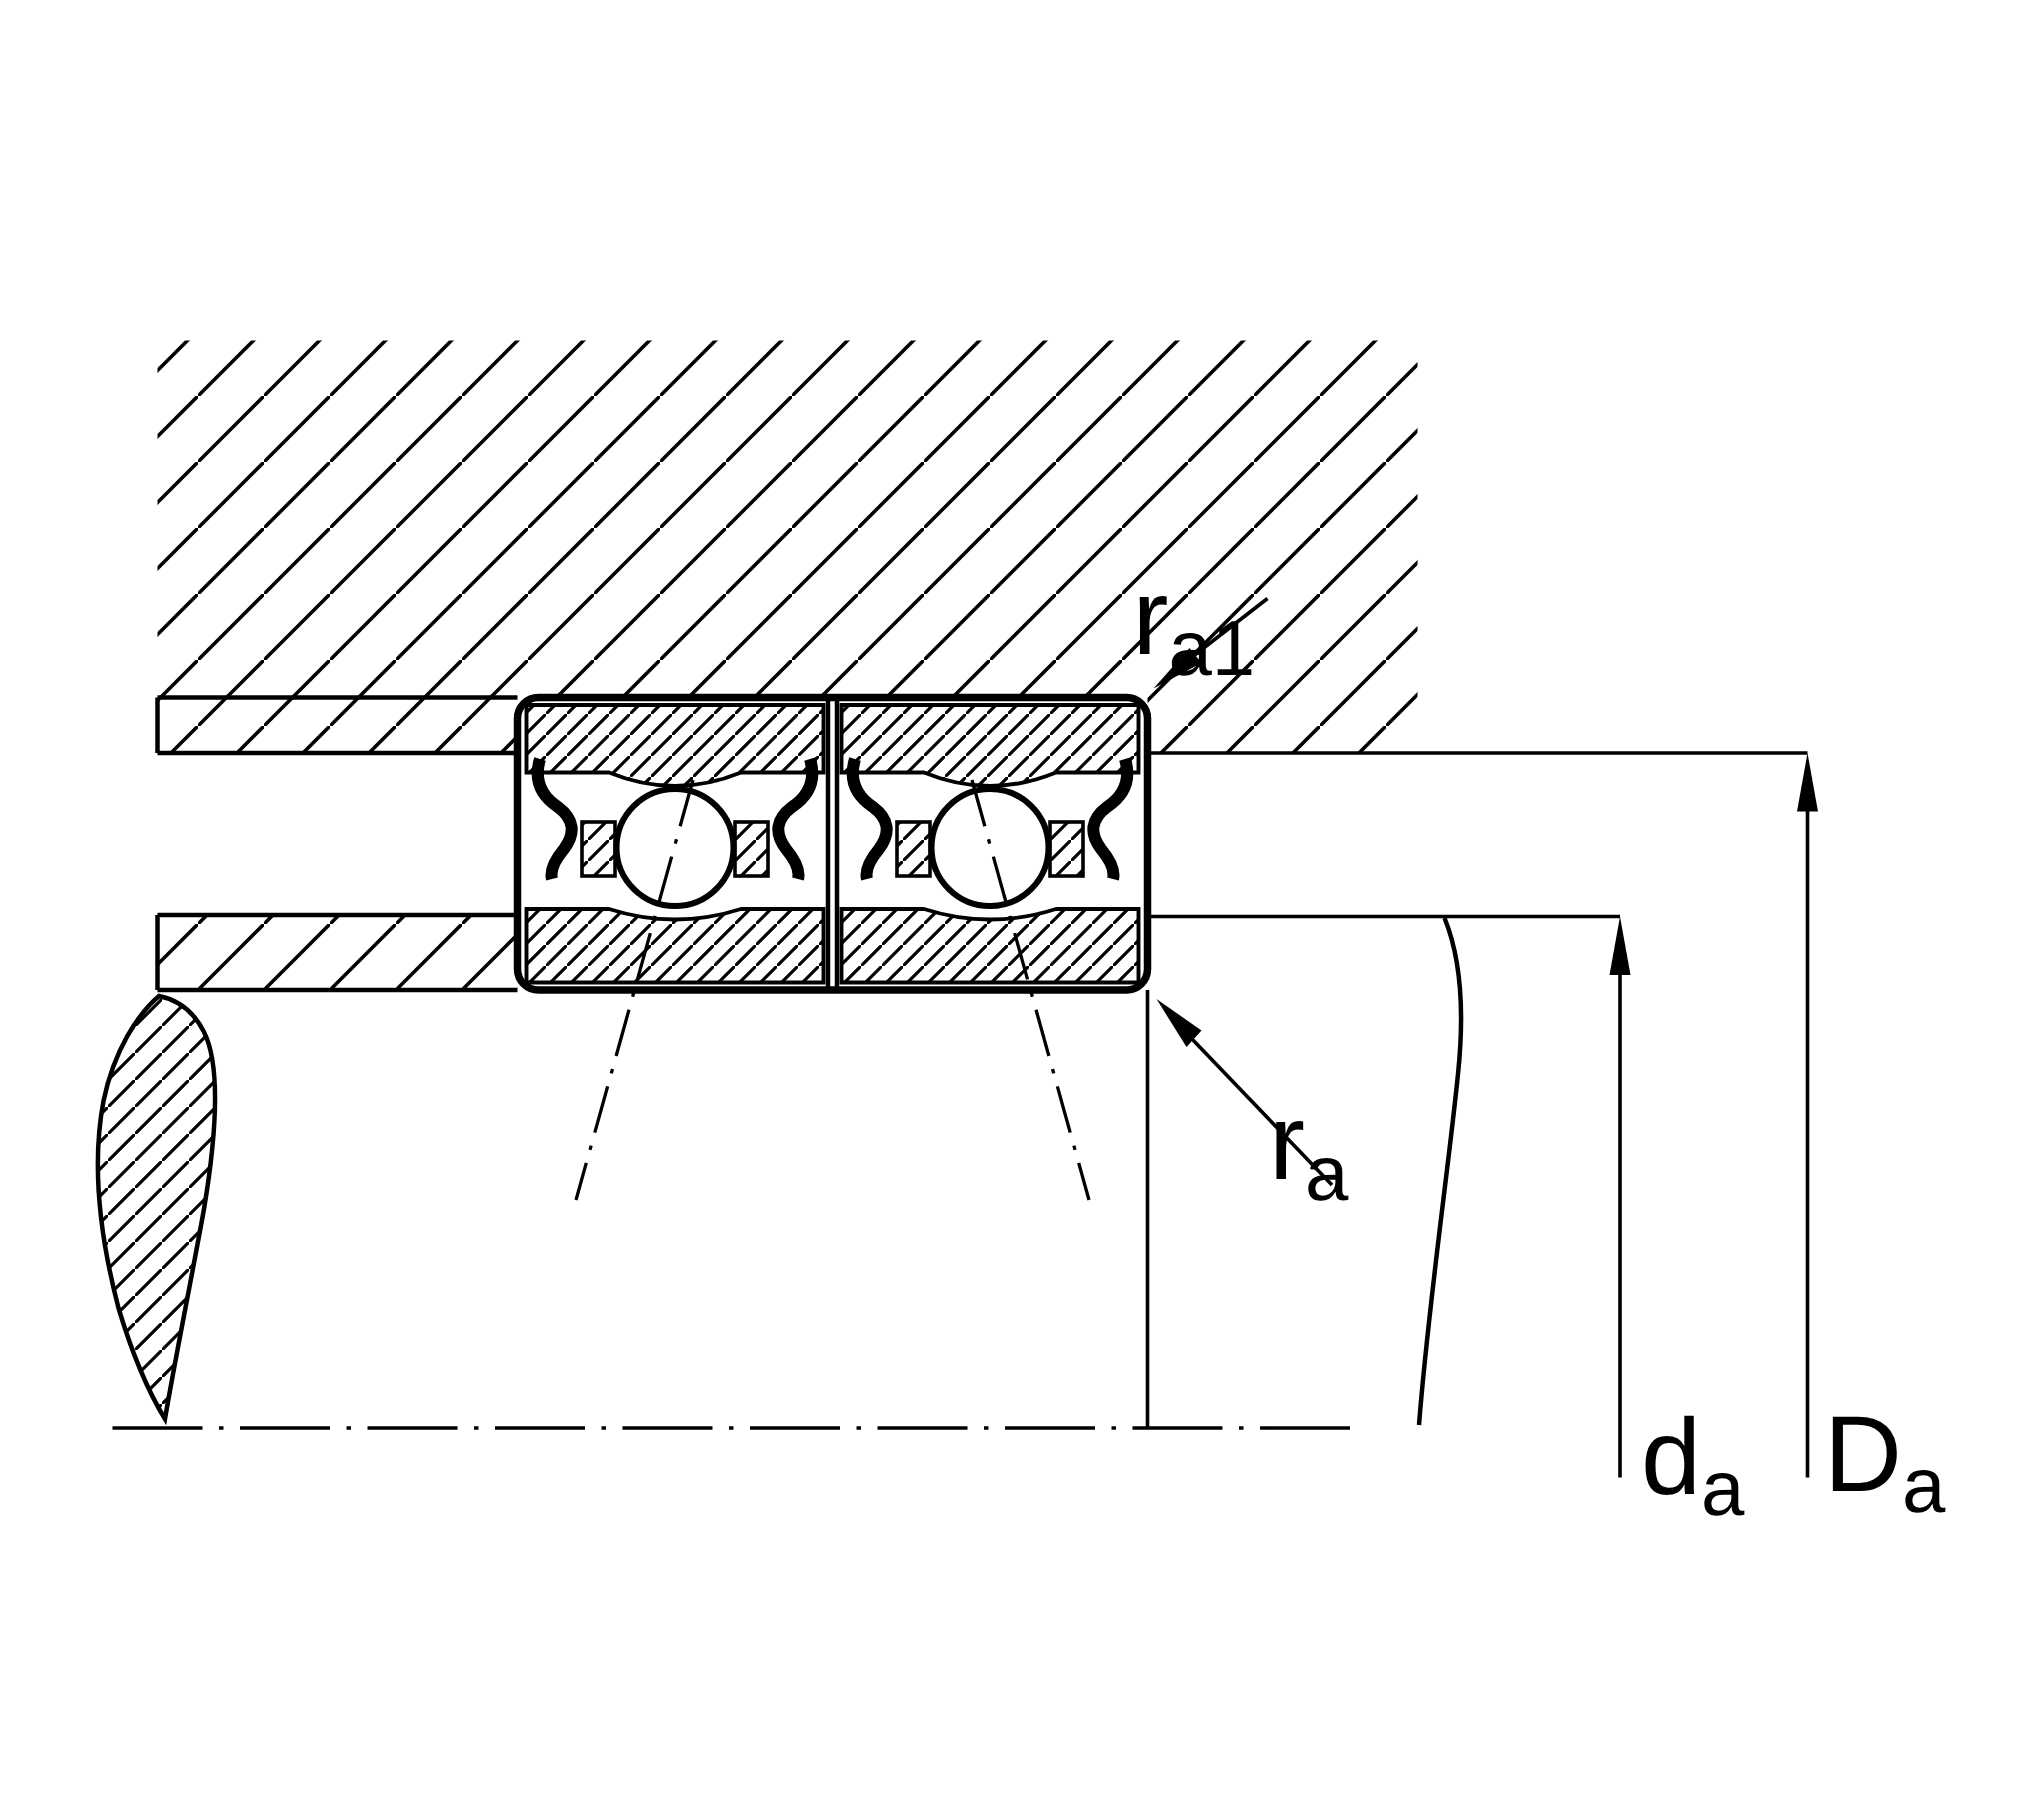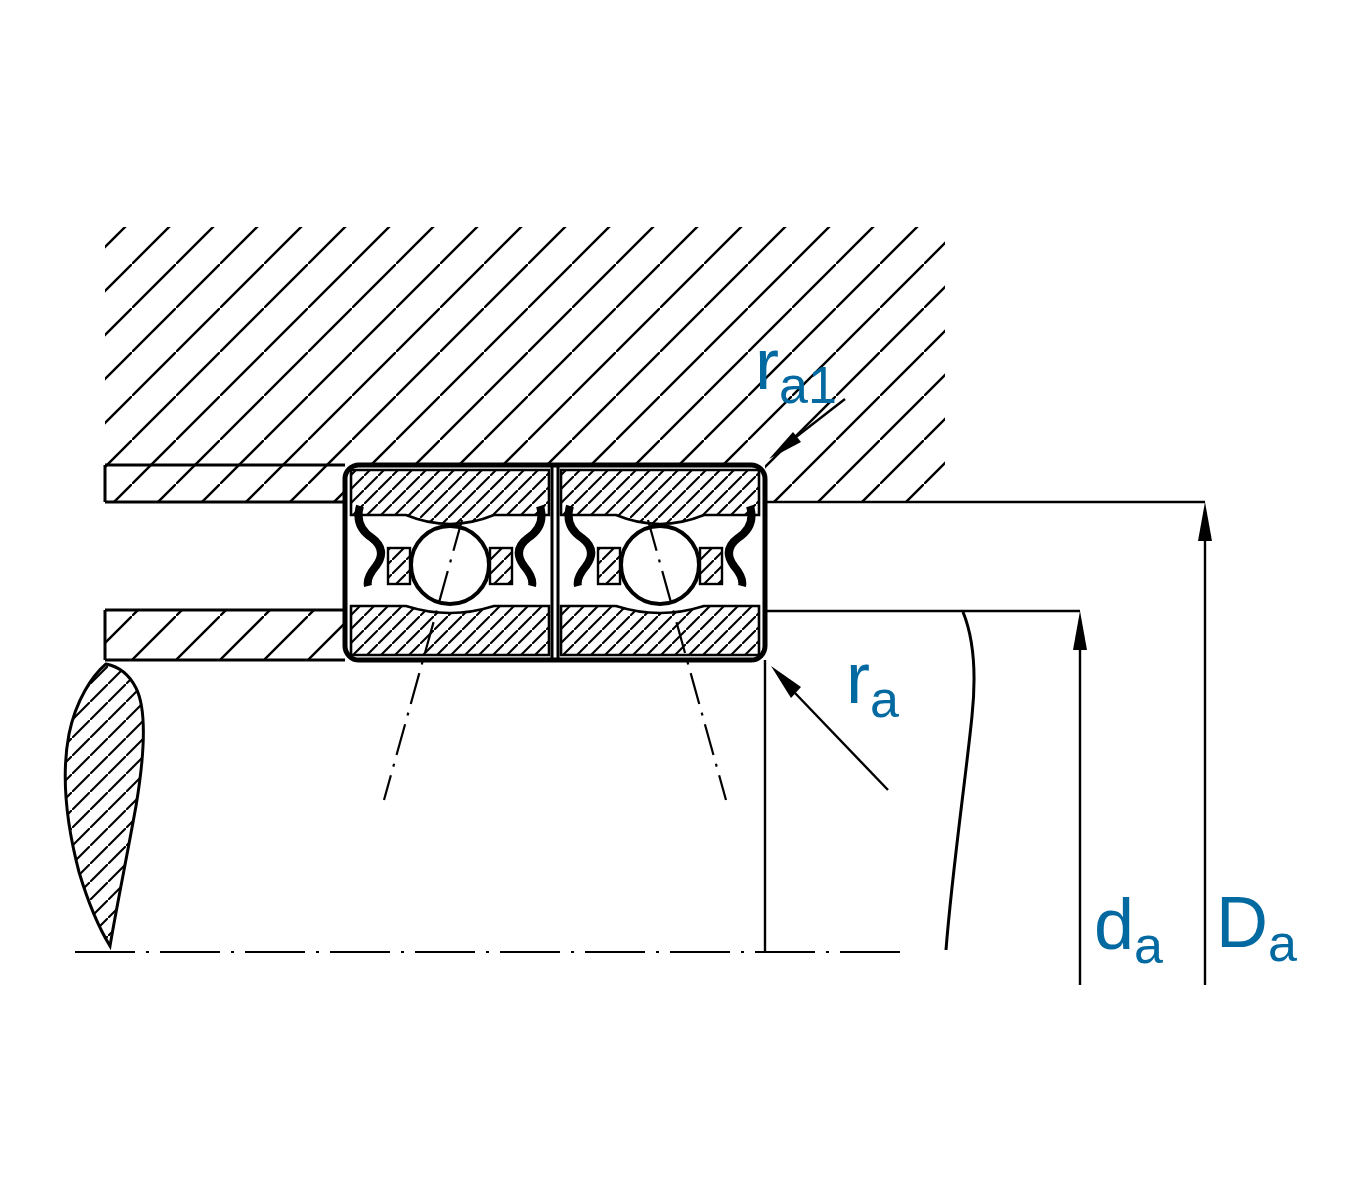--- a/index.html
+++ b/index.html
@@ -7,25 +7,26 @@
     position: relative;
     width: 1350px;
     height: 1200px;
     background: #ffffff;
     overflow: hidden;
     font-family: "Liberation Sans", sans-serif;
   }
   .stage svg { position: absolute; left: 0; top: 0; }
   .dim-label {
     position: absolute;
-    color: #0369a1;
+    color: #000000;
     font-size: 72px;
     line-height: 1;
     white-space: nowrap;
     font-family: "Liberation Sans", sans-serif;
+    margin-top: 48px;
   }
   .dim-label .sub {
     font-size: 52px;
     vertical-align: -14px;
   }
 </style>
 </head>
 <body>
 
 <div class="stage">
@@ -111,19 +112,19 @@
     </g>
 
     <g>
       <path stroke="#000000" stroke-width="2.4" fill="none" d="M795,693 L888,790"></path>
       <polygon points="771,666 801,687 791,698" fill="#000000"></polygon>
     </g>
   </svg>
 
   <div class="dim-label" style="left:755px; top:328px"><span>r</span><span class="sub">a1</span></div>
 
-  <div class="dim-label" style="left:846px; top:642px"><span>r</span><span class="sub">a</span></div>
+  <div class="dim-label" style="left:846px; top:678px"><span>r</span><span class="sub">a</span></div>
 
   <div class="dim-label" style="left:1094px; top:888px"><span>d</span><span class="sub">a</span></div>
 
   <div class="dim-label" style="left:1216px; top:886px"><span>D</span><span class="sub">a</span></div>
 
 </div>
 
 </body></html>

